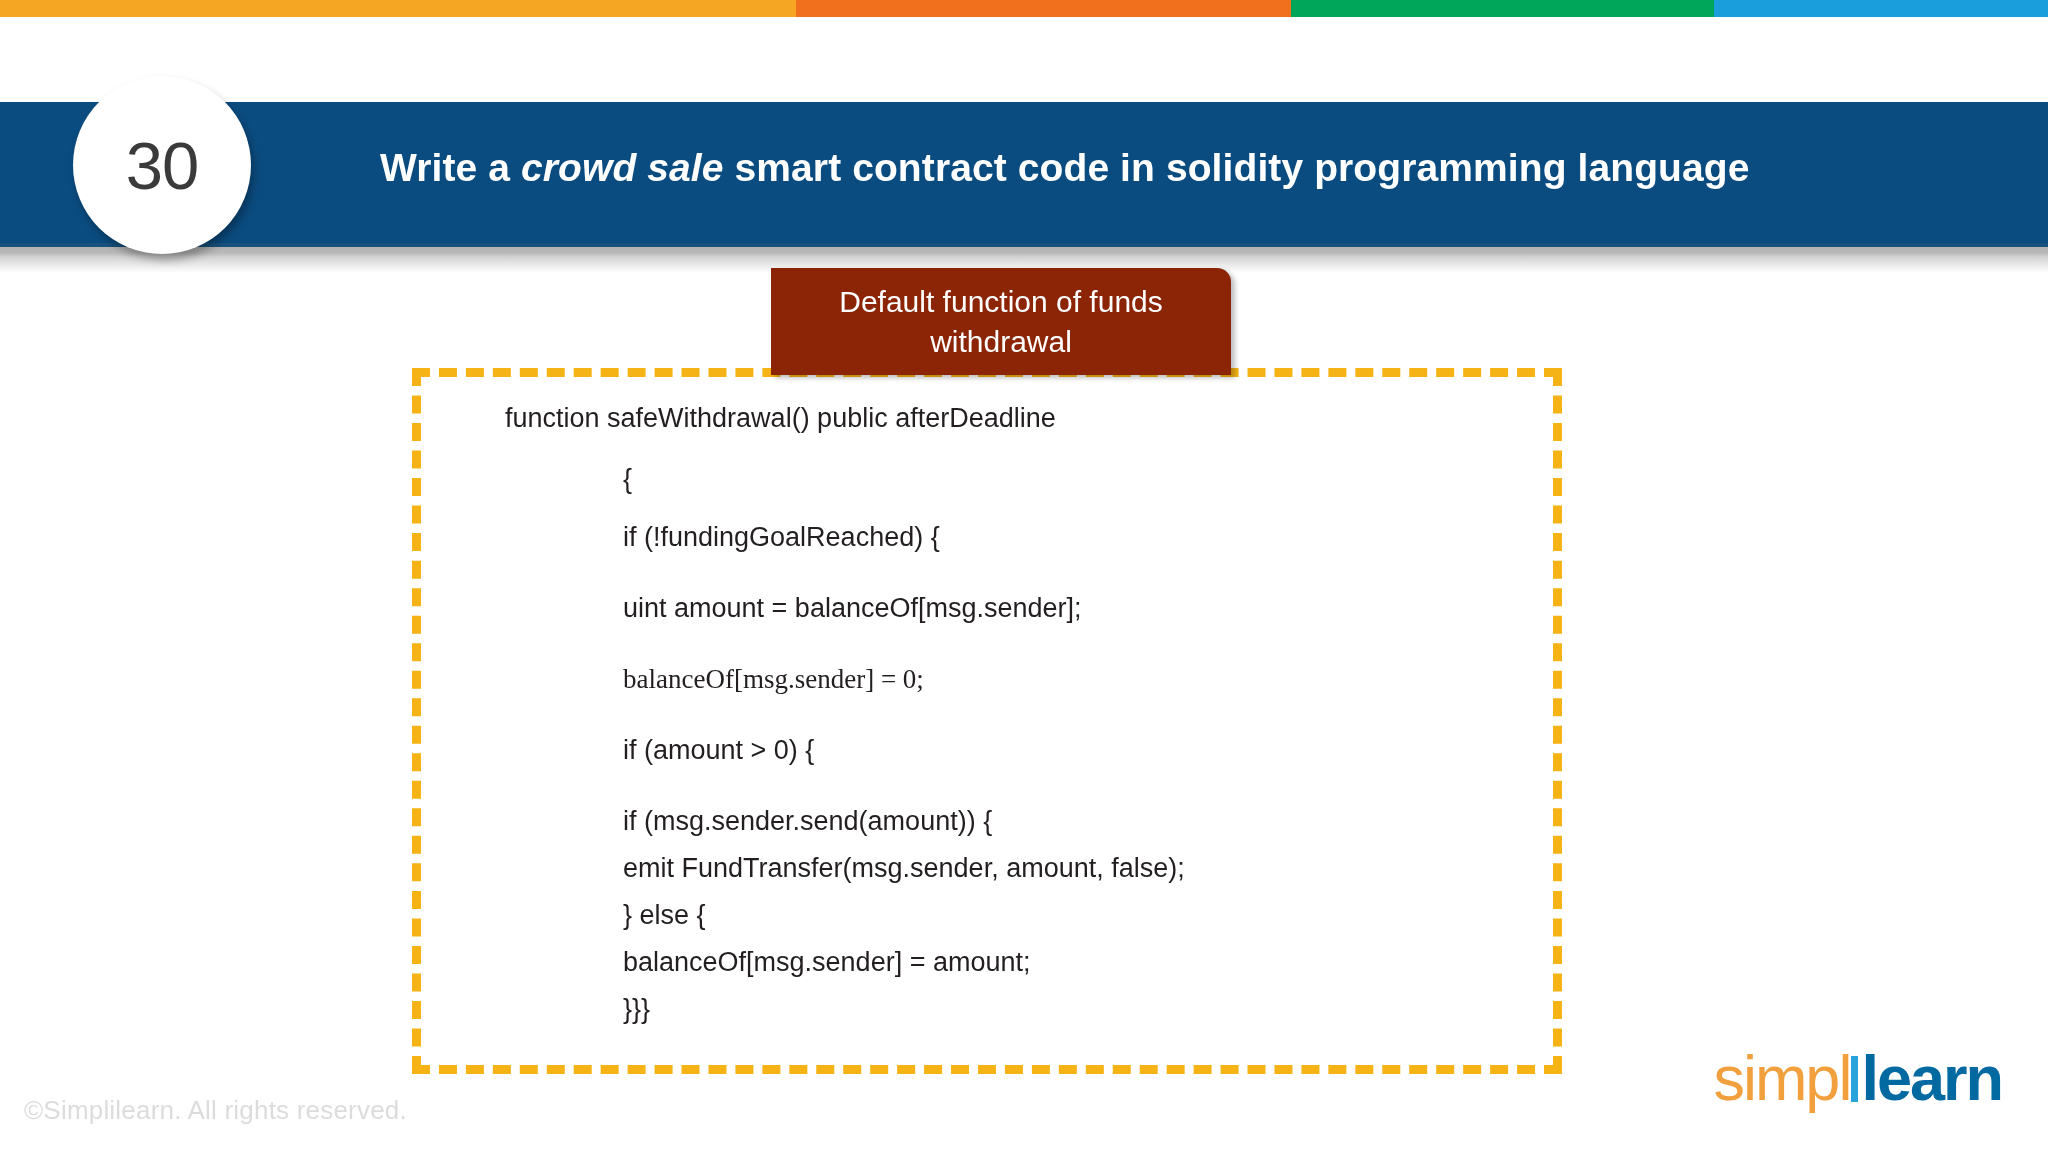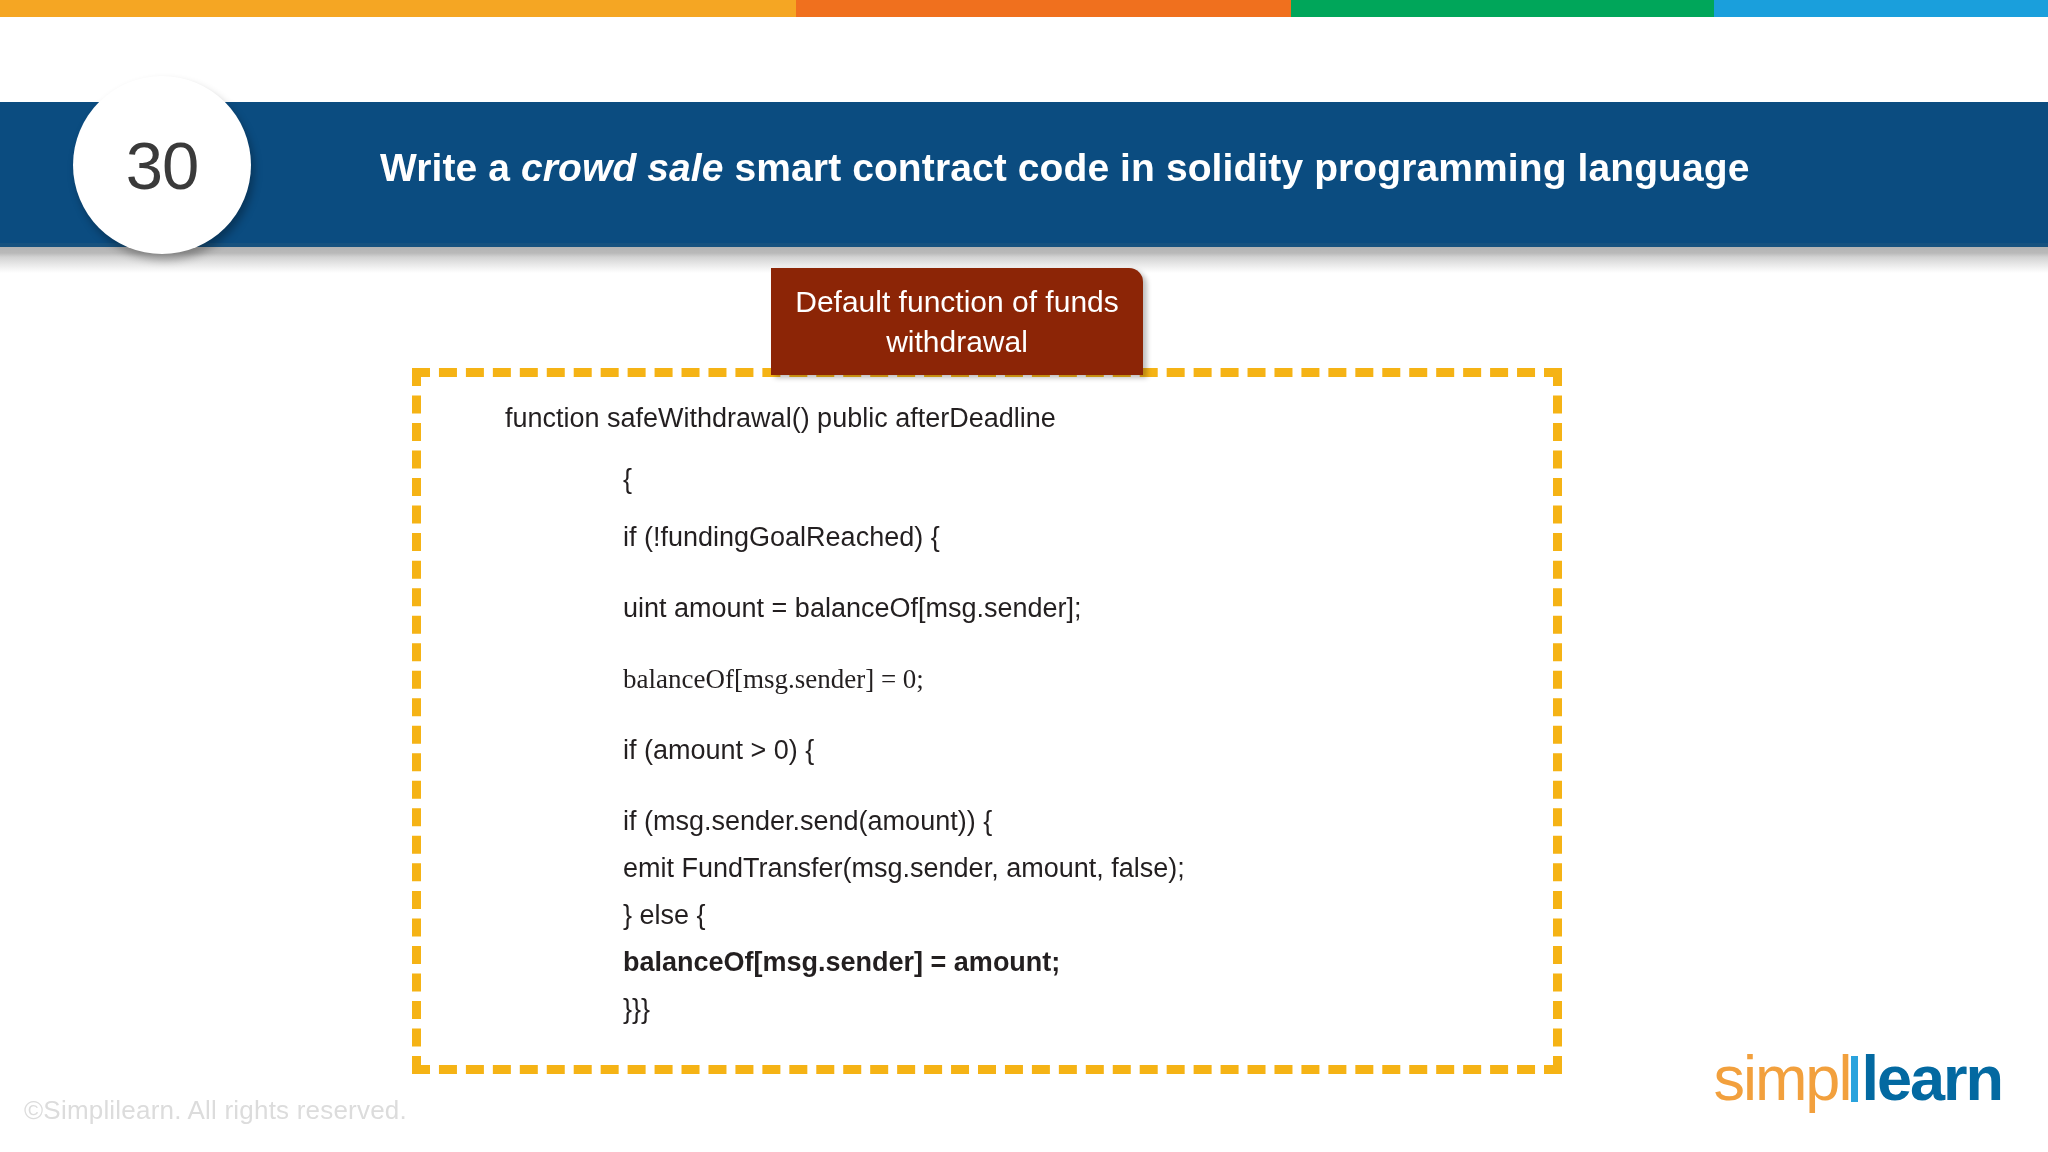--- a/index.html
+++ b/index.html
@@ -84,21 +84,21 @@
     letter-spacing: 0.1px;
     white-space: nowrap;
   }
   #header-title .em { font-style: italic; }
 
   
   #callout-box {
     position: absolute;
     left: 771px;
     top: 268px;
-    width: 372px;
+    width: 460px;
     height: 107px;
     background: #8c2506;
     border-radius: 0 14px 0 0;
     box-shadow: 4px 3px 5px rgba(0,0,0,0.25);
     display: flex;
     align-items: center;
     justify-content: center;
     z-index: 6;
   }
   #callout-box .callout-text {
@@ -198,21 +198,21 @@
 <div id="code-block">
     <div class="code-line" style="margin-left: 0px; margin-bottom: 34px; color: rgb(35, 31, 32);">function safeWithdrawal() public afterDeadline</div>
     <div class="code-line" style="margin-left: 118px; margin-bottom: 31px; color: rgb(35, 31, 32);">{</div>
     <div class="code-line" style="margin-left: 118px; margin-bottom: 44px; color: rgb(35, 31, 32);">if (!fundingGoalReached) {</div>
     <div class="code-line" style="margin-left: 118px; margin-bottom: 44px; color: rgb(35, 31, 32);">uint amount = balanceOf[msg.sender];</div>
     <div class="code-line" style="margin-left: 118px; margin-bottom: 44px; color: rgb(35, 31, 32); font-family: Liberation Serif, serif;">balanceOf[msg.sender] = 0;</div>
     <div class="code-line" style="margin-left: 118px; margin-bottom: 44px; color: rgb(35, 31, 32);">if (amount &gt; 0) {</div>
     <div class="code-line" style="margin-left: 118px; margin-bottom: 20px; color: rgb(35, 31, 32);">if (msg.sender.send(amount)) {</div>
     <div class="code-line" style="margin-left: 118px; margin-bottom: 20px; color: rgb(35, 31, 32);">emit FundTransfer(msg.sender, amount, false);</div>
     <div class="code-line" style="margin-left: 118px; margin-bottom: 20px; color: rgb(35, 31, 32);">} else {</div>
-    <div class="code-line" style="margin-left: 118px; margin-bottom: 20px; color: rgb(35, 31, 32); font-weight: bold;">balanceOf[msg.sender] = amount;</div>
+    <div class="code-line" style="margin-left: 118px; margin-bottom: 20px; color: rgb(35, 31, 32);">balanceOf[msg.sender] = amount;</div>
     <div class="code-line" style="margin-left: 118px; margin-bottom: 0px; color: rgb(35, 31, 32);">}}}</div>
   </div>
 
 <div id="copyright-text">©Simplilearn. All rights reserved.</div>
 
 <div id="brand-logo">
   <span class="logo-simpl">simpl</span>
   <span class="logo-bar"></span>
   <span class="logo-learn">learn</span>
 </div>

